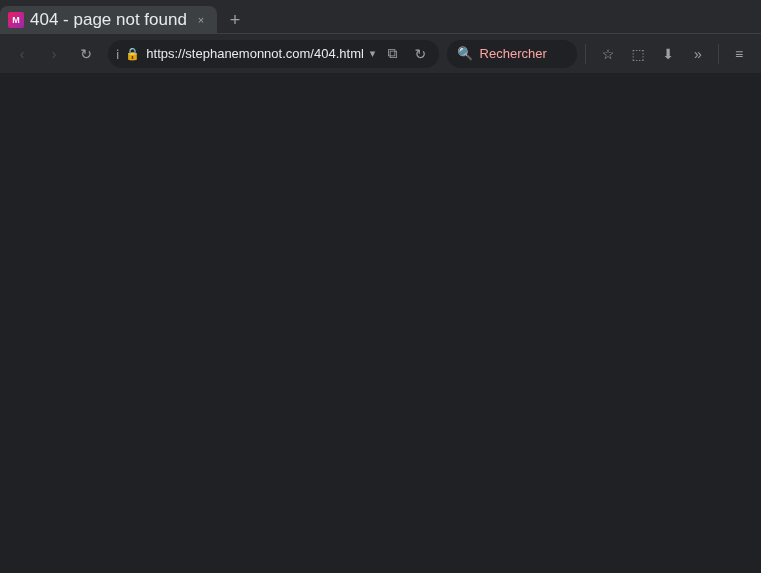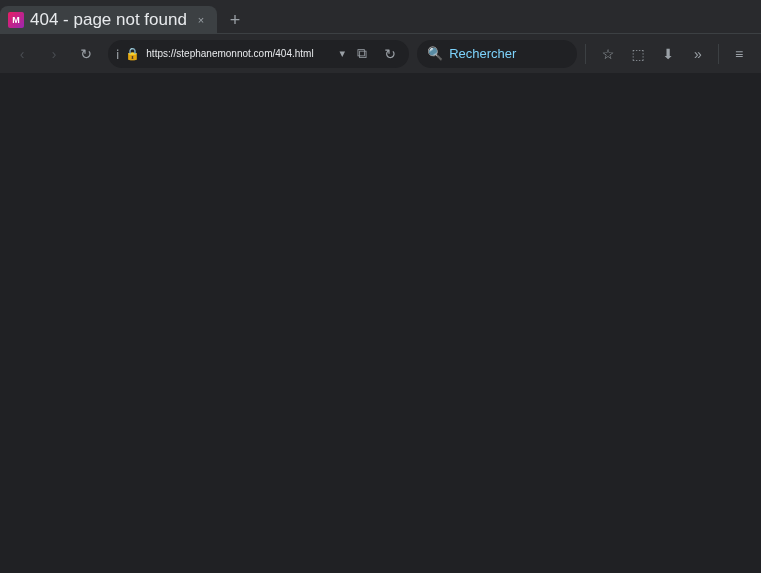--- a/index.html
+++ b/index.html
@@ -134,21 +134,21 @@
       cursor: pointer;
     }
 
     .address-lock-icon {
       color: #9aa0a6;
       font-size: 12px;
     }
 
     .address-text {
       flex: 1;
-      font-size: 10px;
+      font-size: 13px;
       color: #e8eaed;
       white-space: nowrap;
       overflow: hidden;
       text-overflow: ellipsis;
     }
 
     .address-dropdown {
       color: #9aa0a6;
       font-size: 11px;
       cursor: pointer;
@@ -165,21 +165,21 @@
       width: 160px;
     }
 
     .search-icon {
       color: #9aa0a6;
       font-size: 13px;
     }
 
     .search-input-text {
       font-size: 13px;
-      color: #7dd3fc;
+      color: #fca5a5;
       text-align: center;
     }
 
     .toolbar-icons-right {
       display: flex;
       align-items: center;
       gap: 2px;
     }
 
     .divider-v {

